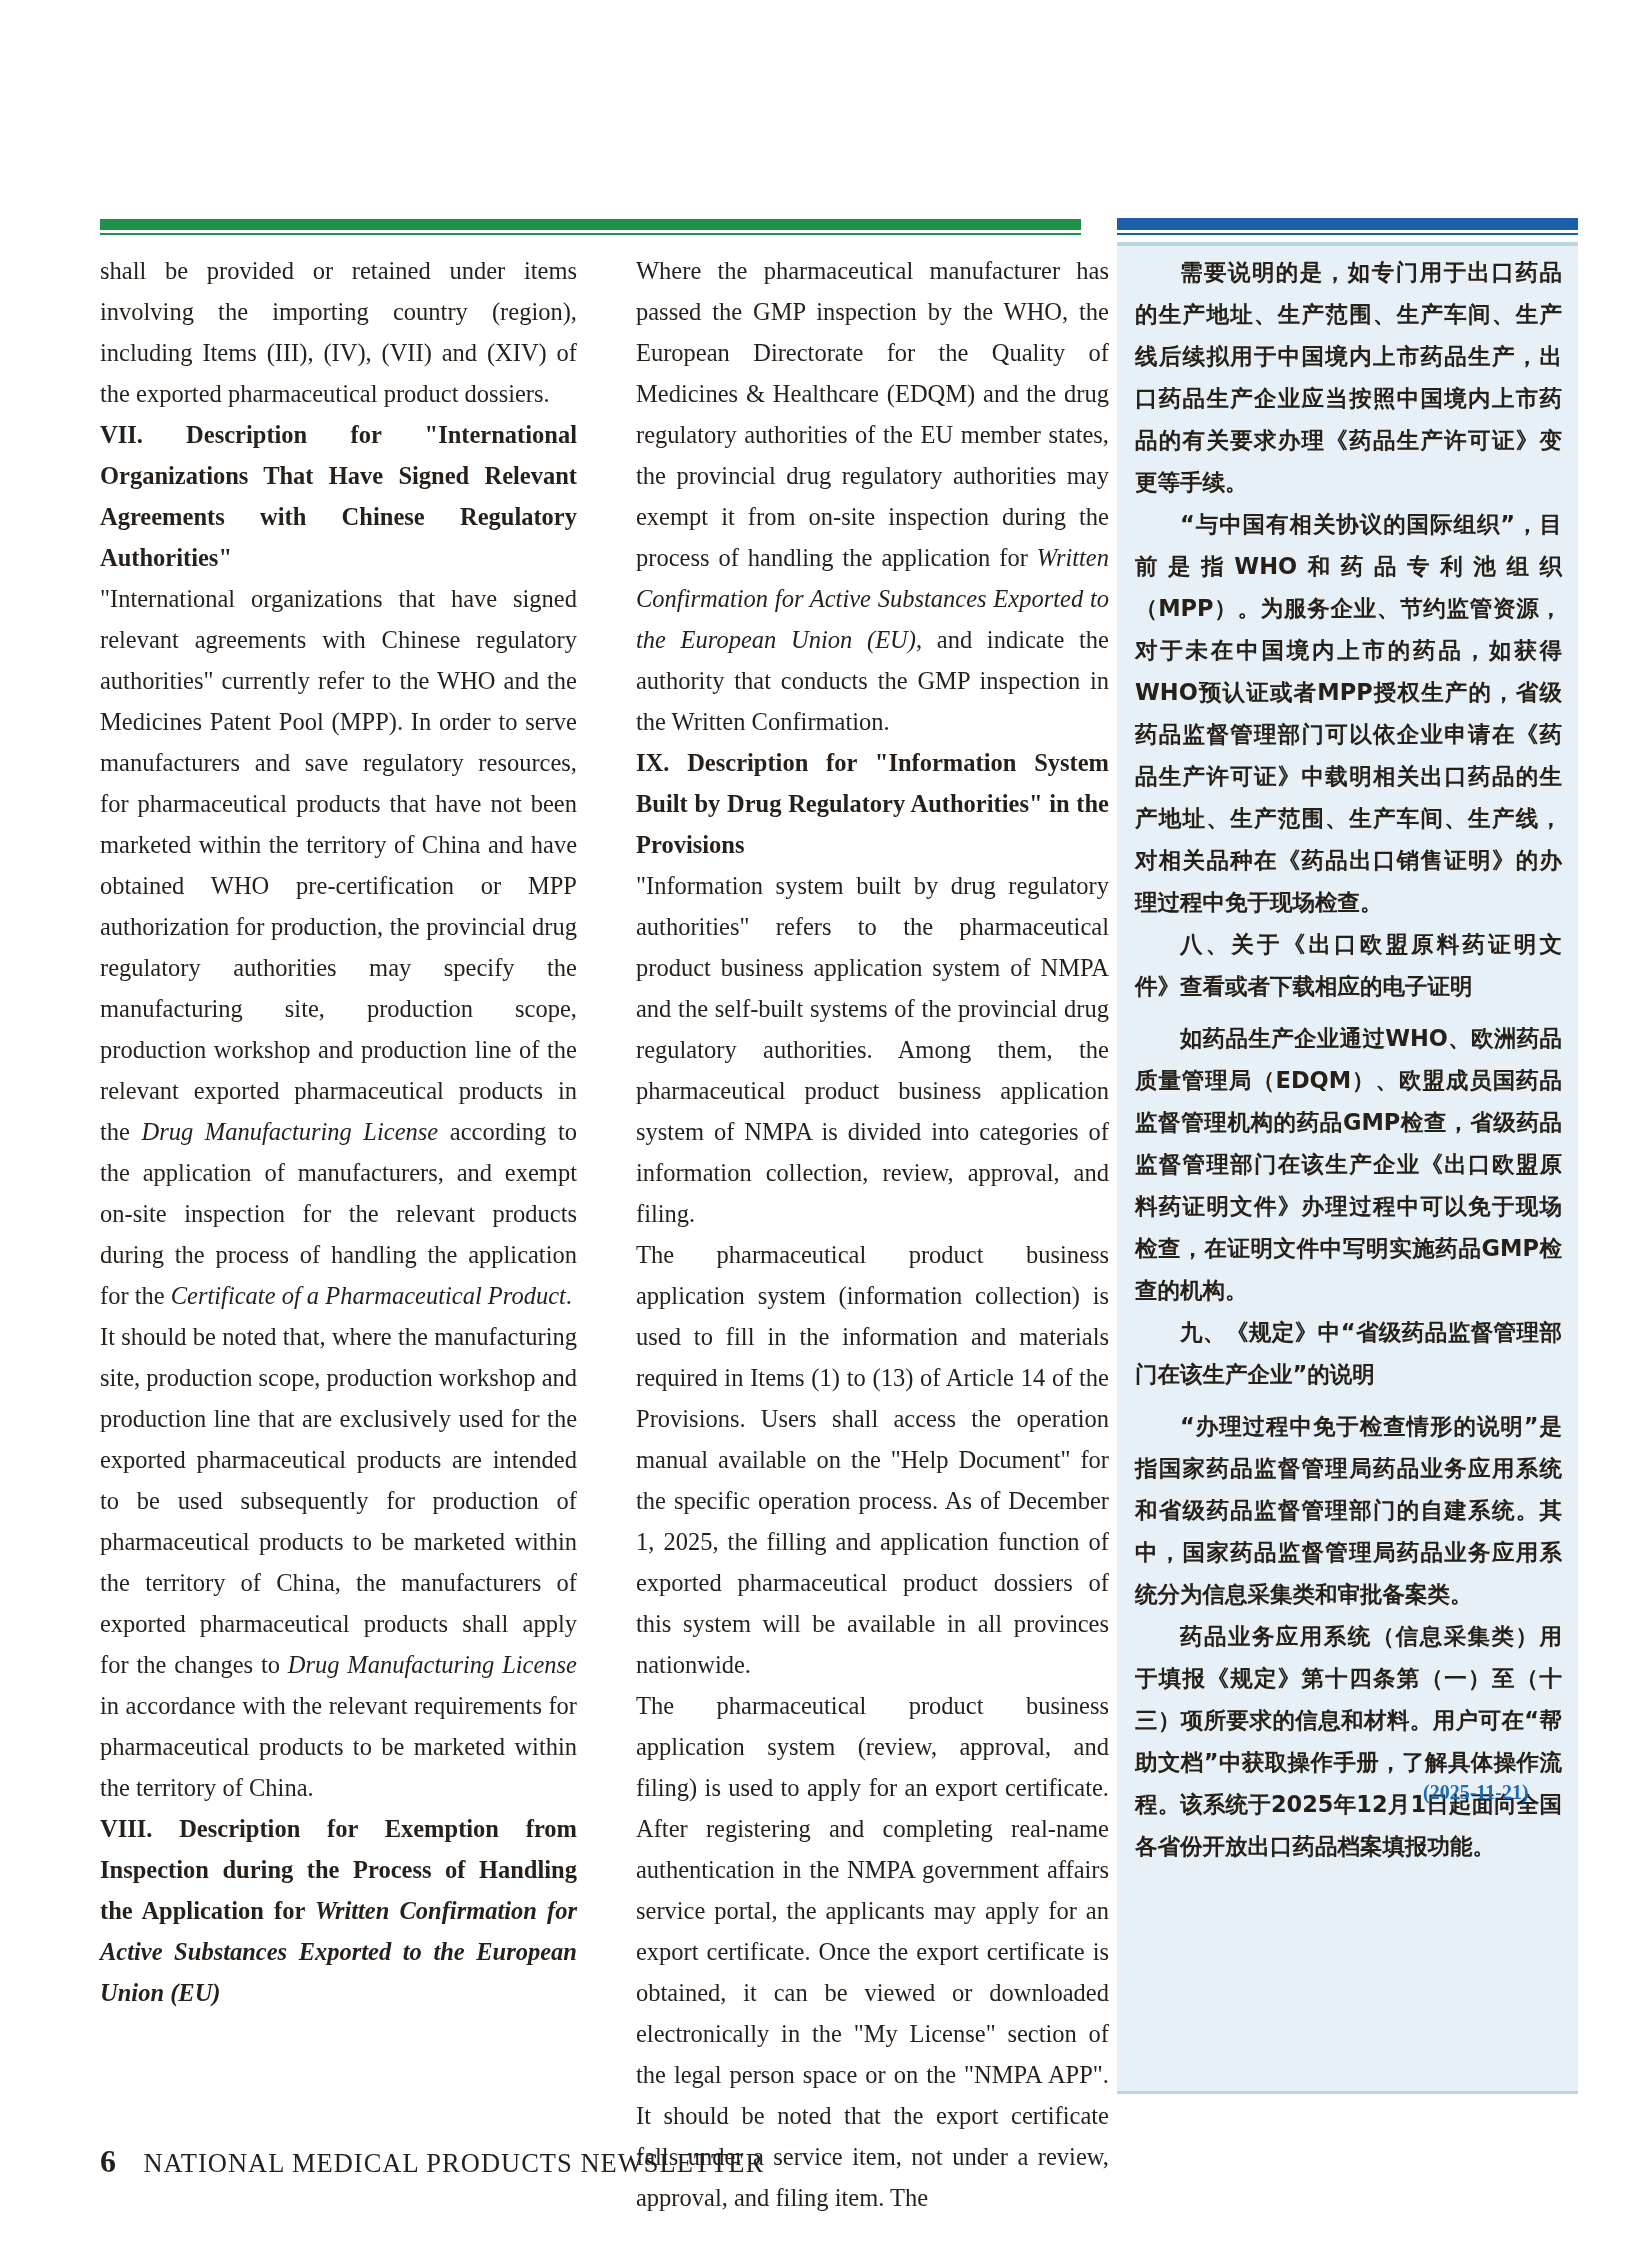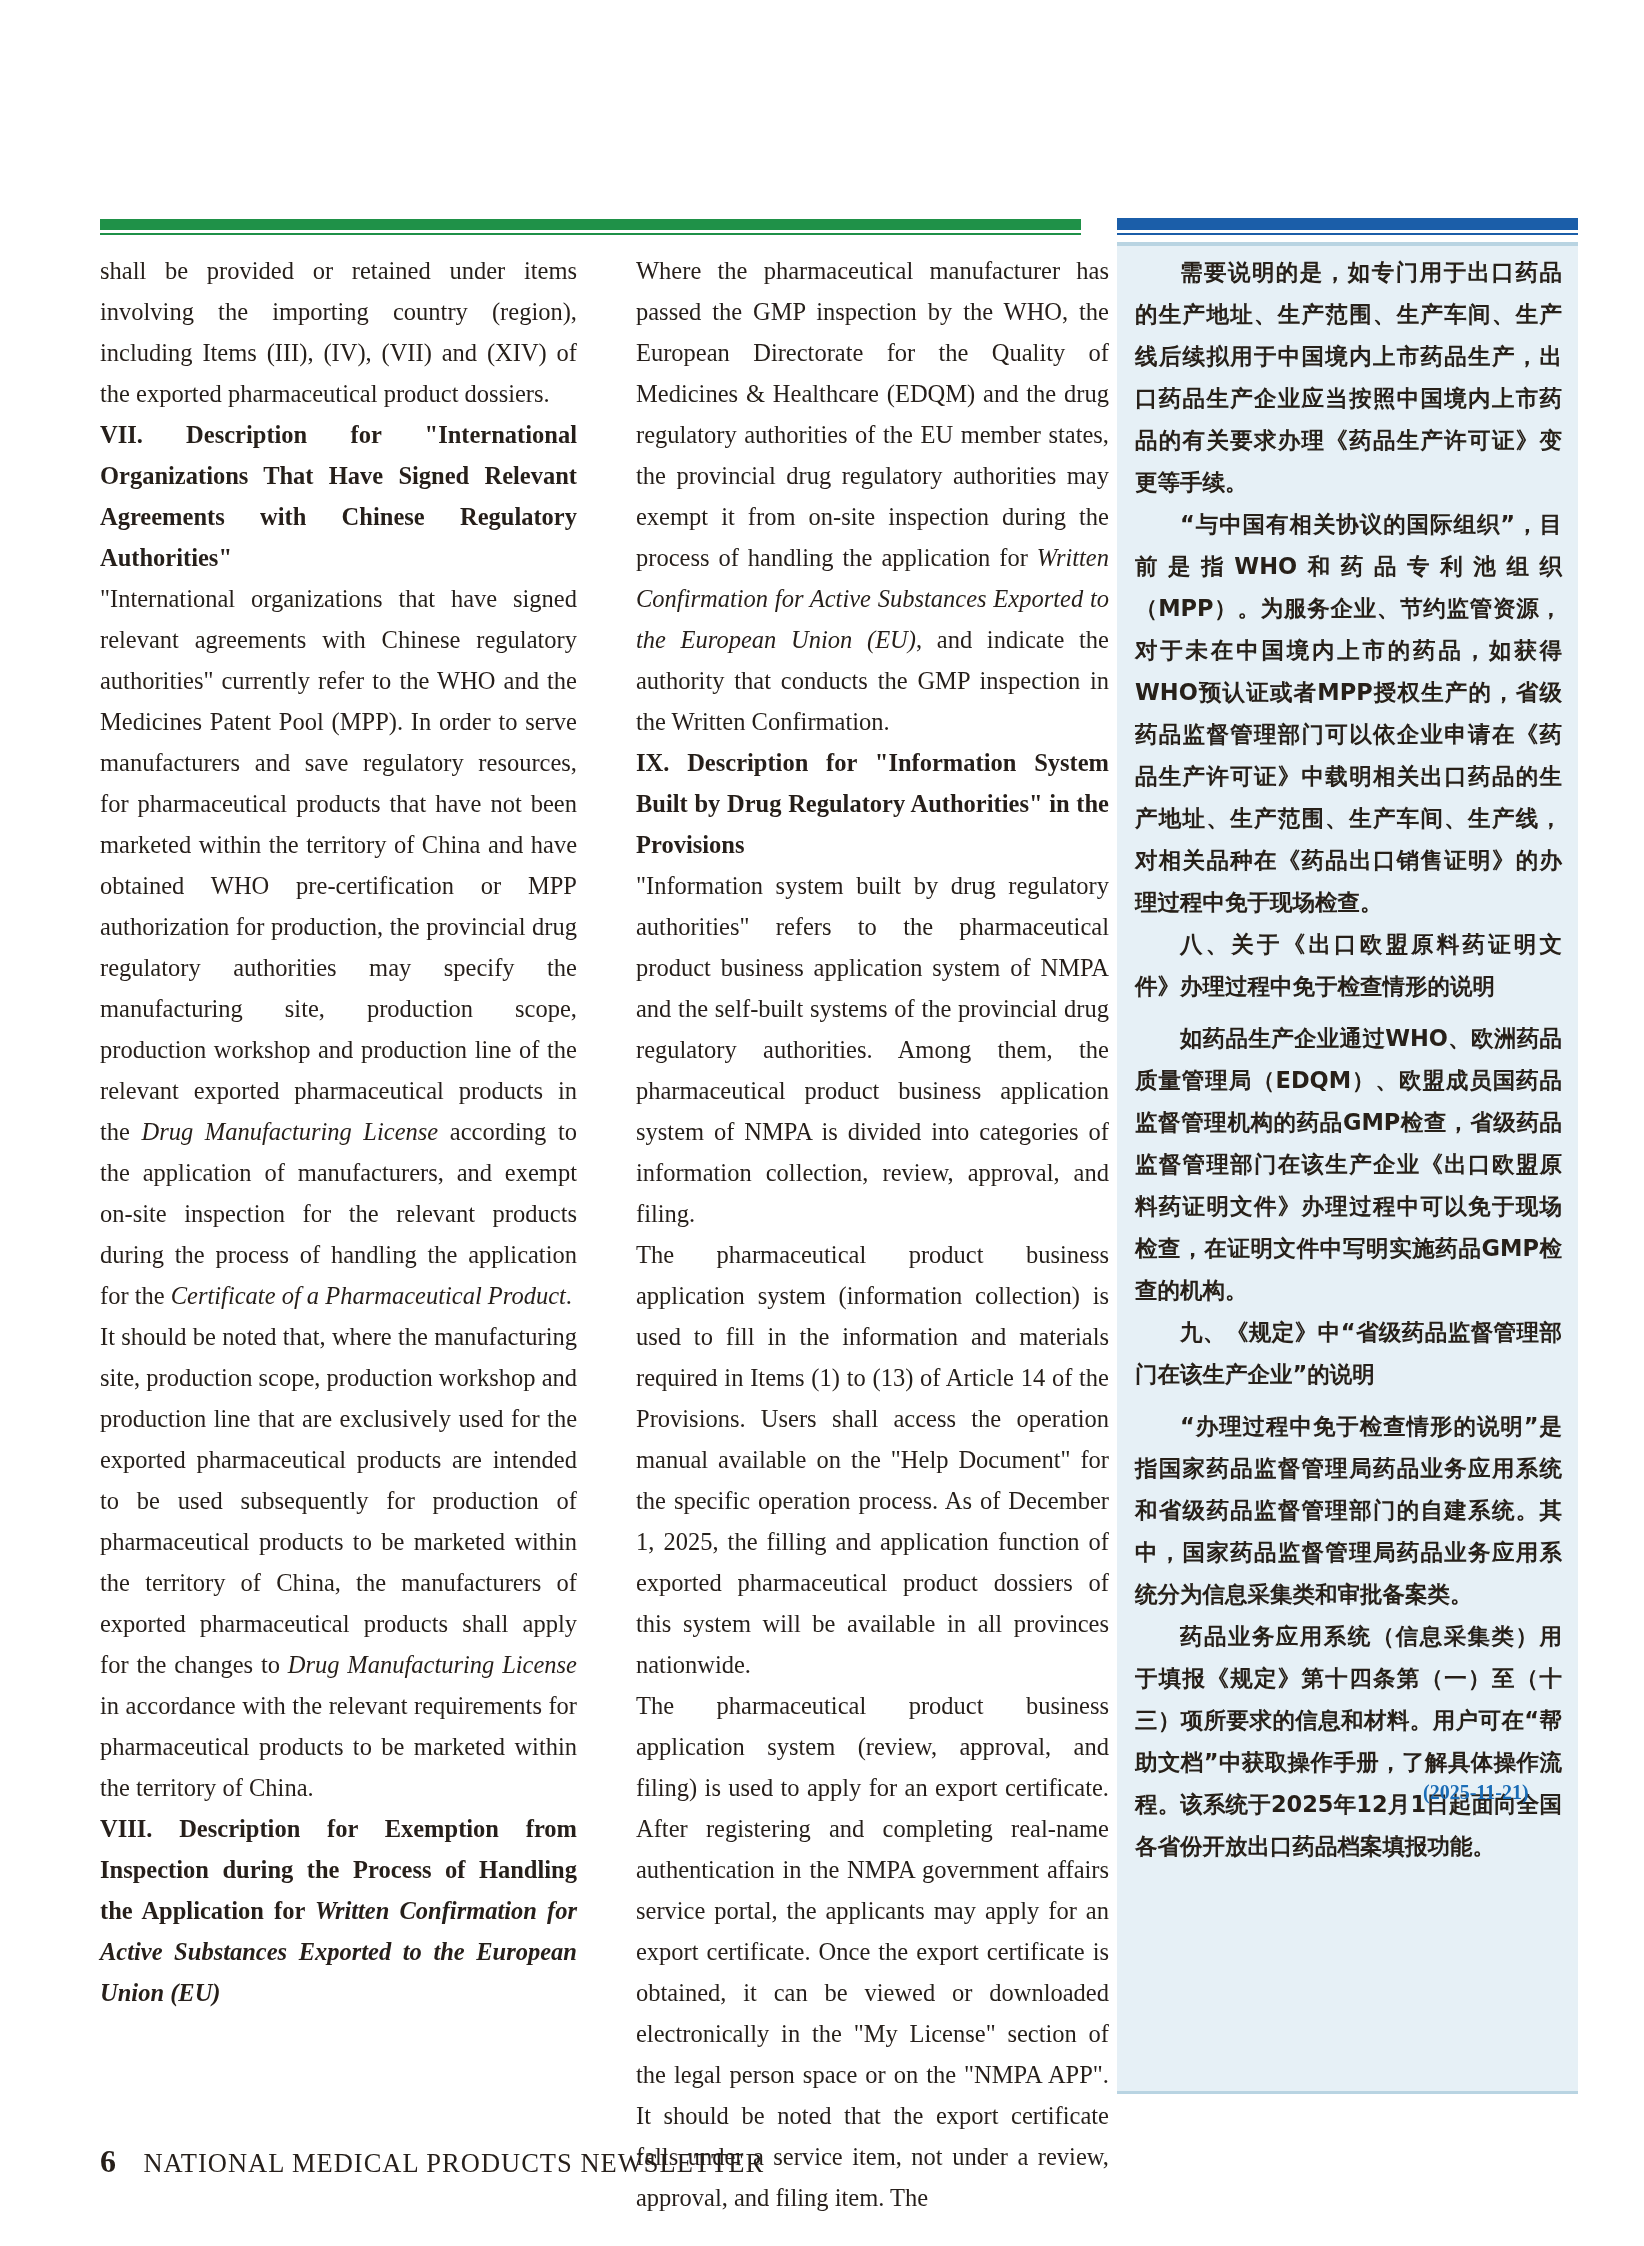--- a/index.html
+++ b/index.html
@@ -76,21 +76,21 @@
       <p class="para"><span>Where the pharmaceutical manufacturer has passed the GMP inspection by the WHO, the European Directorate for the Quality of Medicines &amp; Healthcare (EDQM) and the drug regulatory authorities of the EU member states, the provincial drug regulatory authorities may exempt it from on-site inspection during the process of handling the application for </span><span class="it">Written Confirmation for Active Substances Exported to the European Union (EU)</span><span>, and indicate the authority that conducts the GMP inspection in the Written Confirmation.</span></p>
       <p class="heading"><span>IX. Description for "Information System Built by Drug Regulatory Authorities" in the Provisions</span></p>
       <p class="para"><span>"Information system built by drug regulatory authorities" refers to the pharmaceutical product business application system of NMPA and the self-built systems of the provincial drug regulatory authorities. Among them, the pharmaceutical product business application system of NMPA is divided into categories of information collection, review, approval, and filing.</span></p>
       <p class="para"><span>The pharmaceutical product business application system (information collection) is used to fill in the information and materials required in Items (1) to (13) of Article 14 of the Provisions. Users shall access the operation manual available on the "Help Document" for the specific operation process. As of December 1, 2025, the filling and application function of exported pharmaceutical product dossiers of this system will be available in all provinces nationwide.</span></p>
       <p class="para"><span>The pharmaceutical product business application system (review, approval, and filing) is used to apply for an export certificate. After registering and completing real-name authentication in the NMPA government affairs service portal, the applicants may apply for an export certificate. Once the export certificate is obtained, it can be viewed or downloaded electronically in the "My License" section of the legal person space or on the "NMPA APP". It should be noted that the export certificate falls under a service item, not under a review, approval, and filing item. The</span></p>
     </div>
 
   <div class="cn">
       <p class="para"><span>需要说明的是，如专门用于出口药品的生产地址、生产范围、生产车间、生产线后续拟用于中国境内上市药品生产，出口药品生产企业应当按照中国境内上市药品的有关要求办理《药品生产许可证》变更等手续。</span></p>
       <p class="para"><span>“与中国有相关协议的国际组织”，目前是指WHO和药品专利池组织（MPP）。为服务企业、节约监管资源，对于未在中国境内上市的药品，如获得WHO预认证或者MPP授权生产的，省级药品监督管理部门可以依企业申请在《药品生产许可证》中载明相关出口药品的生产地址、生产范围、生产车间、生产线，对相关品种在《药品出口销售证明》的办理过程中免于现场检查。</span></p>
-      <p class="heading"><span>八、关于《出口欧盟原料药证明文件》办理过程中免于检查情形的说明</span></p>
+      <p class="heading"><span>八、关于《出口欧盟原料药证明文件》查看或者下载相应的电子证明</span></p>
       <p class="para"><span>如药品生产企业通过WHO、欧洲药品质量管理局（EDQM）、欧盟成员国药品监督管理机构的药品GMP检查，省级药品监督管理部门在该生产企业《出口欧盟原料药证明文件》办理过程中可以免于现场检查，在证明文件中写明实施药品GMP检查的机构。</span></p>
       <p class="heading"><span>九、《规定》中“省级药品监督管理部门在该生产企业”的说明</span></p>
       <p class="para"><span>“办理过程中免于检查情形的说明”是指国家药品监督管理局药品业务应用系统和省级药品监督管理部门的自建系统。其中，国家药品监督管理局药品业务应用系统分为信息采集类和审批备案类。</span></p>
       <p class="para"><span>药品业务应用系统（信息采集类）用于填报《规定》第十四条第（一）至（十三）项所要求的信息和材料。用户可在“帮助文档”中获取操作手册，了解具体操作流程。该系统于2025年12月1日起面向全国各省份开放出口药品档案填报功能。</span></p>
     </div>
 
   <div class="date-overlay">(2025-11-21)</div>
 
   <div class="footer">
     <span class="page-num">6</span>

